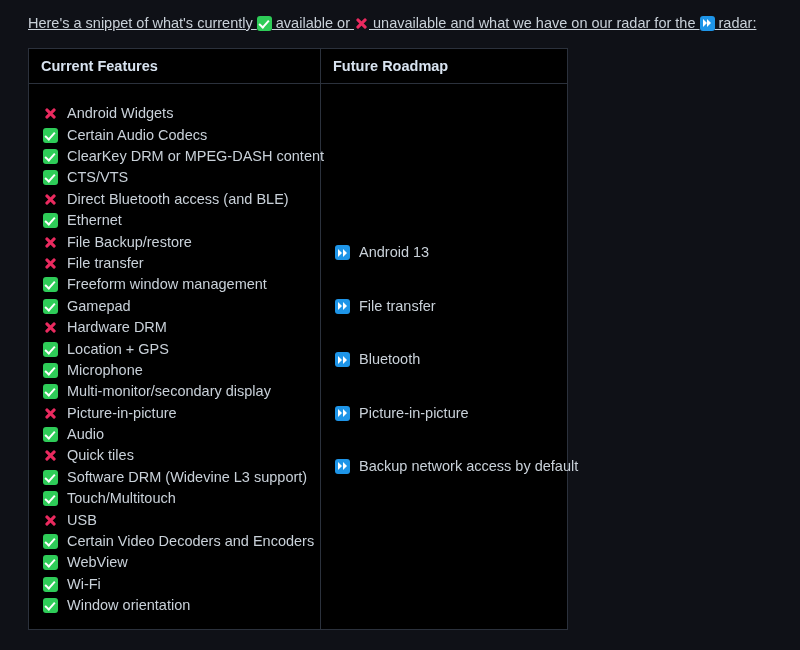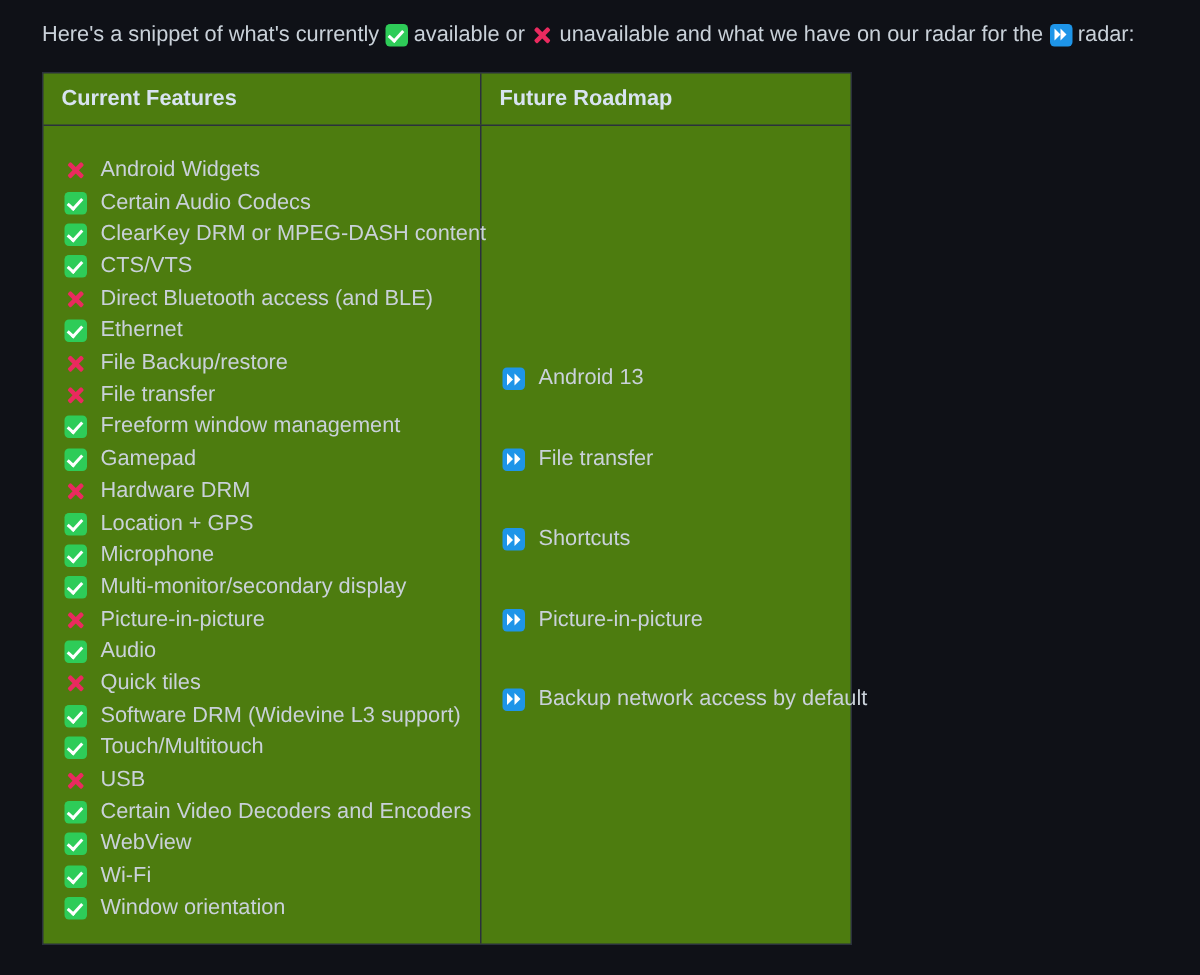--- a/index.html
+++ b/index.html
@@ -27,21 +27,21 @@
     position: absolute;
     left: 28px;
     top: 12px;
     font-size: 14.5px;
     line-height: 22px;
     color: #c9d1d9;
     white-space: nowrap;
     display: flex;
     align-items: center;
   }
-  .intro span.txt { white-space: pre; }
+  .intro span.txt { white-space: pre; text-decoration: underline; }
 
   
   .ico {
     display: inline-block;
     vertical-align: -3px;
     flex: 0 0 auto;
   }
   .ico-check {
     width: 15px;
     height: 15px;
@@ -100,21 +100,21 @@
   .ico-ff::after  { left: 7.5px; }
 
   
   .table {
     position: absolute;
     left: 28px;
     top: 48px;
     width: 540px;
     border: 1px solid #2b313c;
     border-collapse: collapse;
-    background: #4d7c0f;
+    background: #000000;
     box-sizing: border-box;
   }
   .thead {
     display: flex;
     border-bottom: 1px solid #2b313c;
     height: 34px;
   }
   .th {
     font-size: 14.5px;
     font-weight: bold;
@@ -277,21 +277,21 @@
           <div class="row">
             <span class="ico ico-ff"></span>
             <span class="label">Android 13</span>
           </div>
           <div class="row">
             <span class="ico ico-ff"></span>
             <span class="label">File transfer</span>
           </div>
           <div class="row">
             <span class="ico ico-ff"></span>
-            <span class="label">Shortcuts</span>
+            <span class="label">Bluetooth</span>
           </div>
           <div class="row">
             <span class="ico ico-ff"></span>
             <span class="label">Picture-in-picture</span>
           </div>
           <div class="row">
             <span class="ico ico-ff"></span>
             <span class="label">Backup network access by default</span>
           </div>
         </div>

